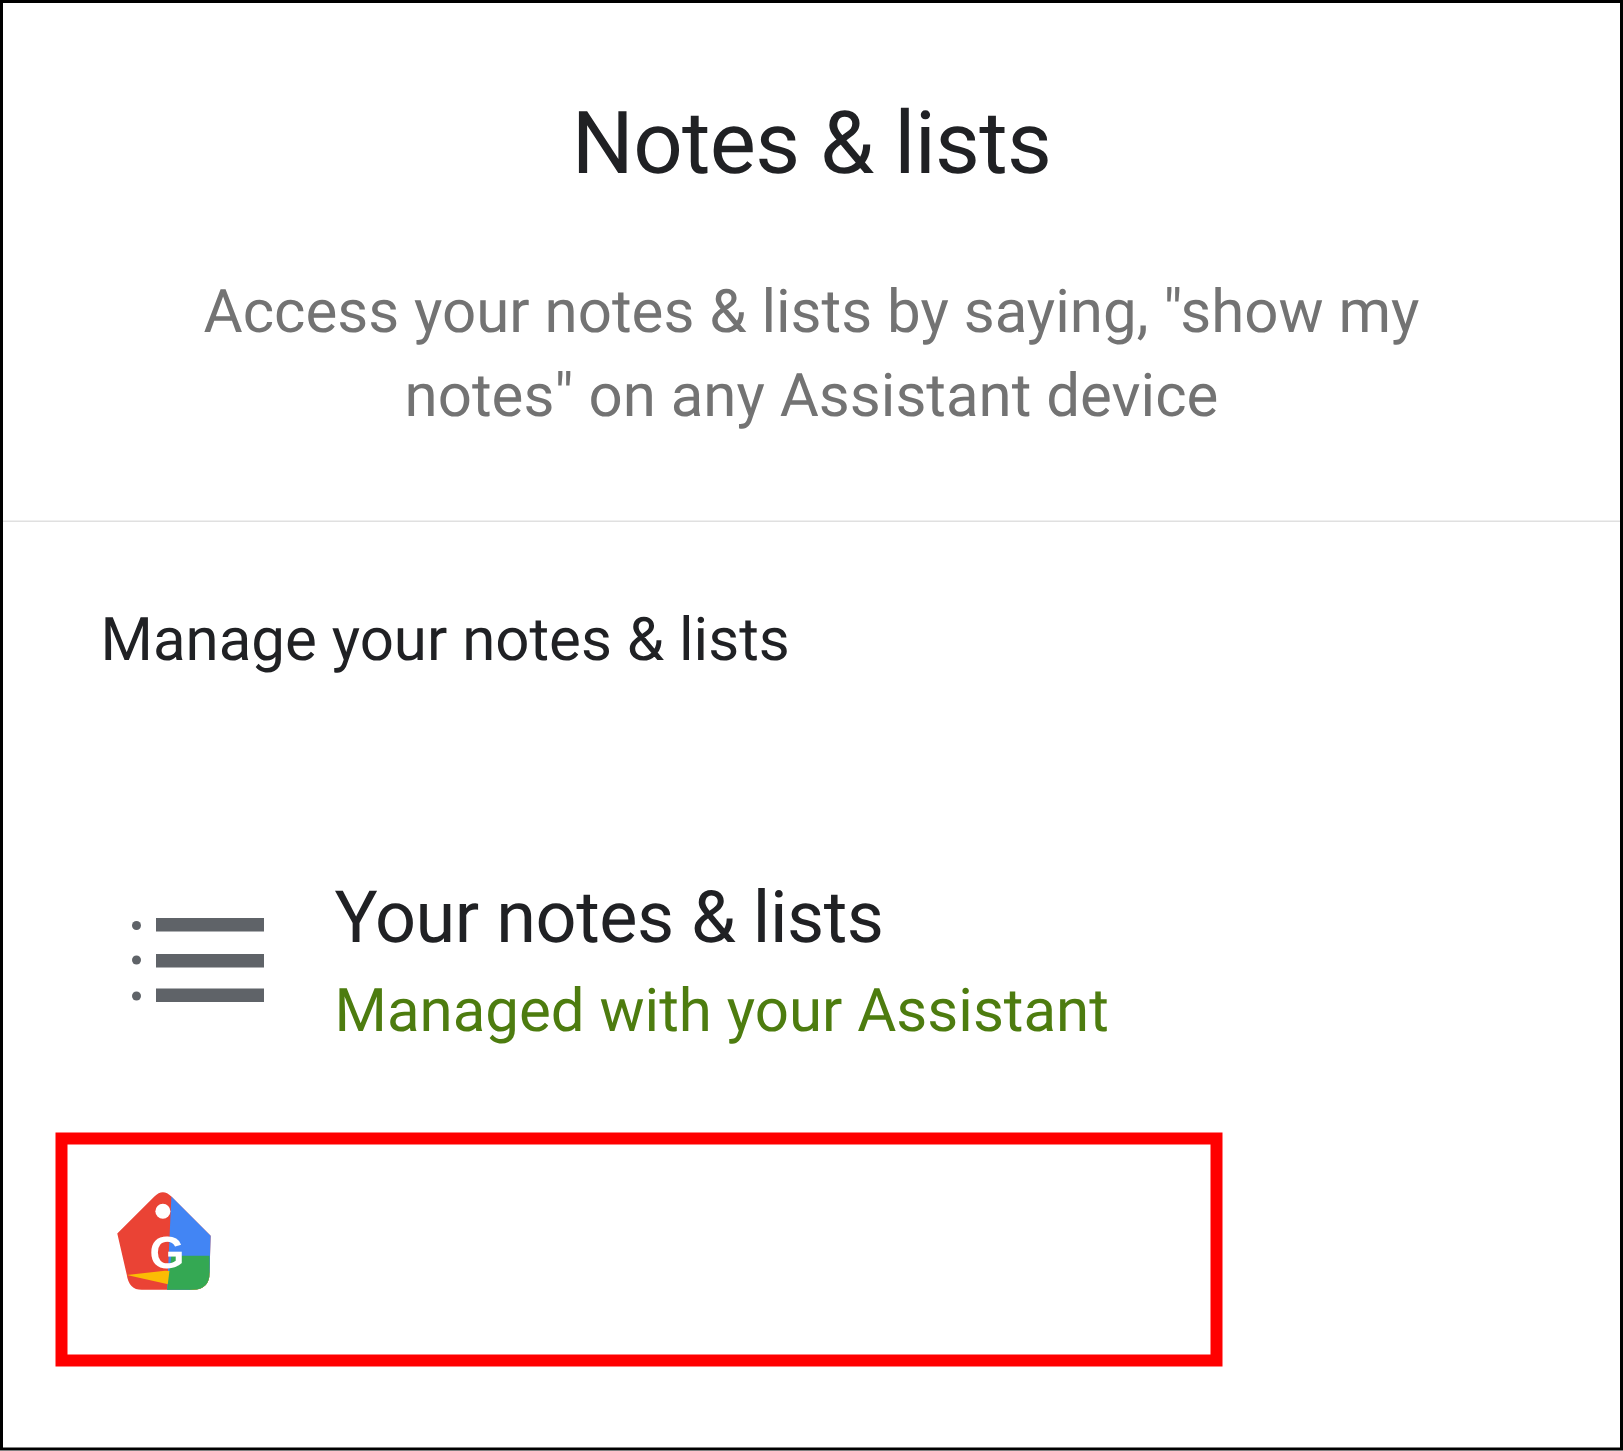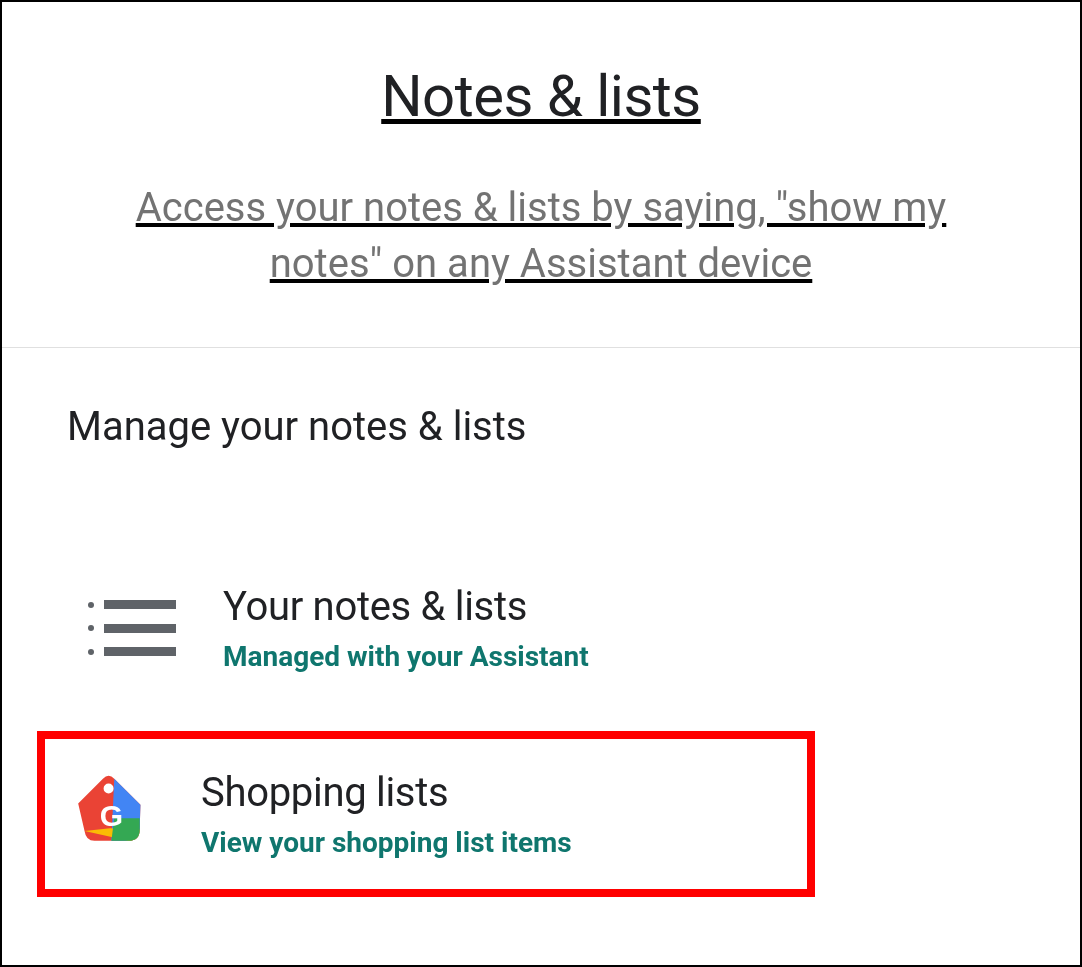--- a/index.html
+++ b/index.html
@@ -12,21 +12,20 @@
       background: #fff;
       width: 1082px;
       height: 967px;
       border: 2px solid #000;
       overflow: hidden;
     }
     .header {
       text-align: center;
       padding: 60px 80px 55px 80px;
       border-bottom: 1px solid #e0e0e0;
-      text-decoration: underline;
     }
     .page-title {
       font-size: 58px;
       font-weight: 400;
       color: #202124;
       margin-bottom: 50px;
       letter-spacing: -0.5px;
     }
     .page-subtitle {
       font-size: 40px;
@@ -60,30 +59,30 @@
       width: 110px;
       display: flex;
       justify-content: center;
       align-items: center;
       flex-shrink: 0;
     }
     .item-text {
       margin-left: 36px;
     }
     .item-title {
-      font-size: 40px;
+      font-size: 48px;
       font-weight: 400;
       color: #202124;
       margin-bottom: 10px;
       letter-spacing: -0.3px;
     }
     .item-subtitle {
-      font-size: 28px;
-      font-weight: 700;
-      color: #0f766e;
+      font-size: 40px;
+      font-weight: 400;
+      color: #4d7c0f;
     }
     
     .list-icon {
       width: 88px;
       height: 56px;
       display: flex;
       flex-direction: column;
       justify-content: space-between;
     }
     .list-icon .row {
@@ -143,18 +142,14 @@
         <g transform="rotate(-45 40 40)">
           <path d="M 25 10 L 60 10 Q 68 10 68 18 L 68 55 L 50 72 Q 42 80 34 72 L 10 48 Q 4 42 10 34 Z" fill="#EA4335"></path>
           <path d="M 68 18 L 68 55 L 50 72 Q 42 80 34 72 L 22 60 L 68 18 Z" fill="#4285F4"></path>
           <path d="M 10 34 L 34 72 Q 42 80 50 72 L 30 50 L 10 34 Z" fill="#FBBC04"></path>
           <path d="M 22 60 L 34 72 Q 42 80 50 72 L 58 64 L 40 46 Z" fill="#34A853"></path>
           <circle cx="57" cy="21" r="5" fill="#fff"></circle>
           <text x="38" y="52" font-family="Arial" font-size="30" font-weight="bold" fill="#fff" text-anchor="middle" transform="rotate(45 38 44)">G</text>
         </g>
       </svg>
     </div>
-    <div class="item-text">
-      <div class="item-title">Shopping lists</div>
-      <div class="item-subtitle">View your shopping list items</div>
-    </div>
   </div>
 </div>
 
 </body></html>

